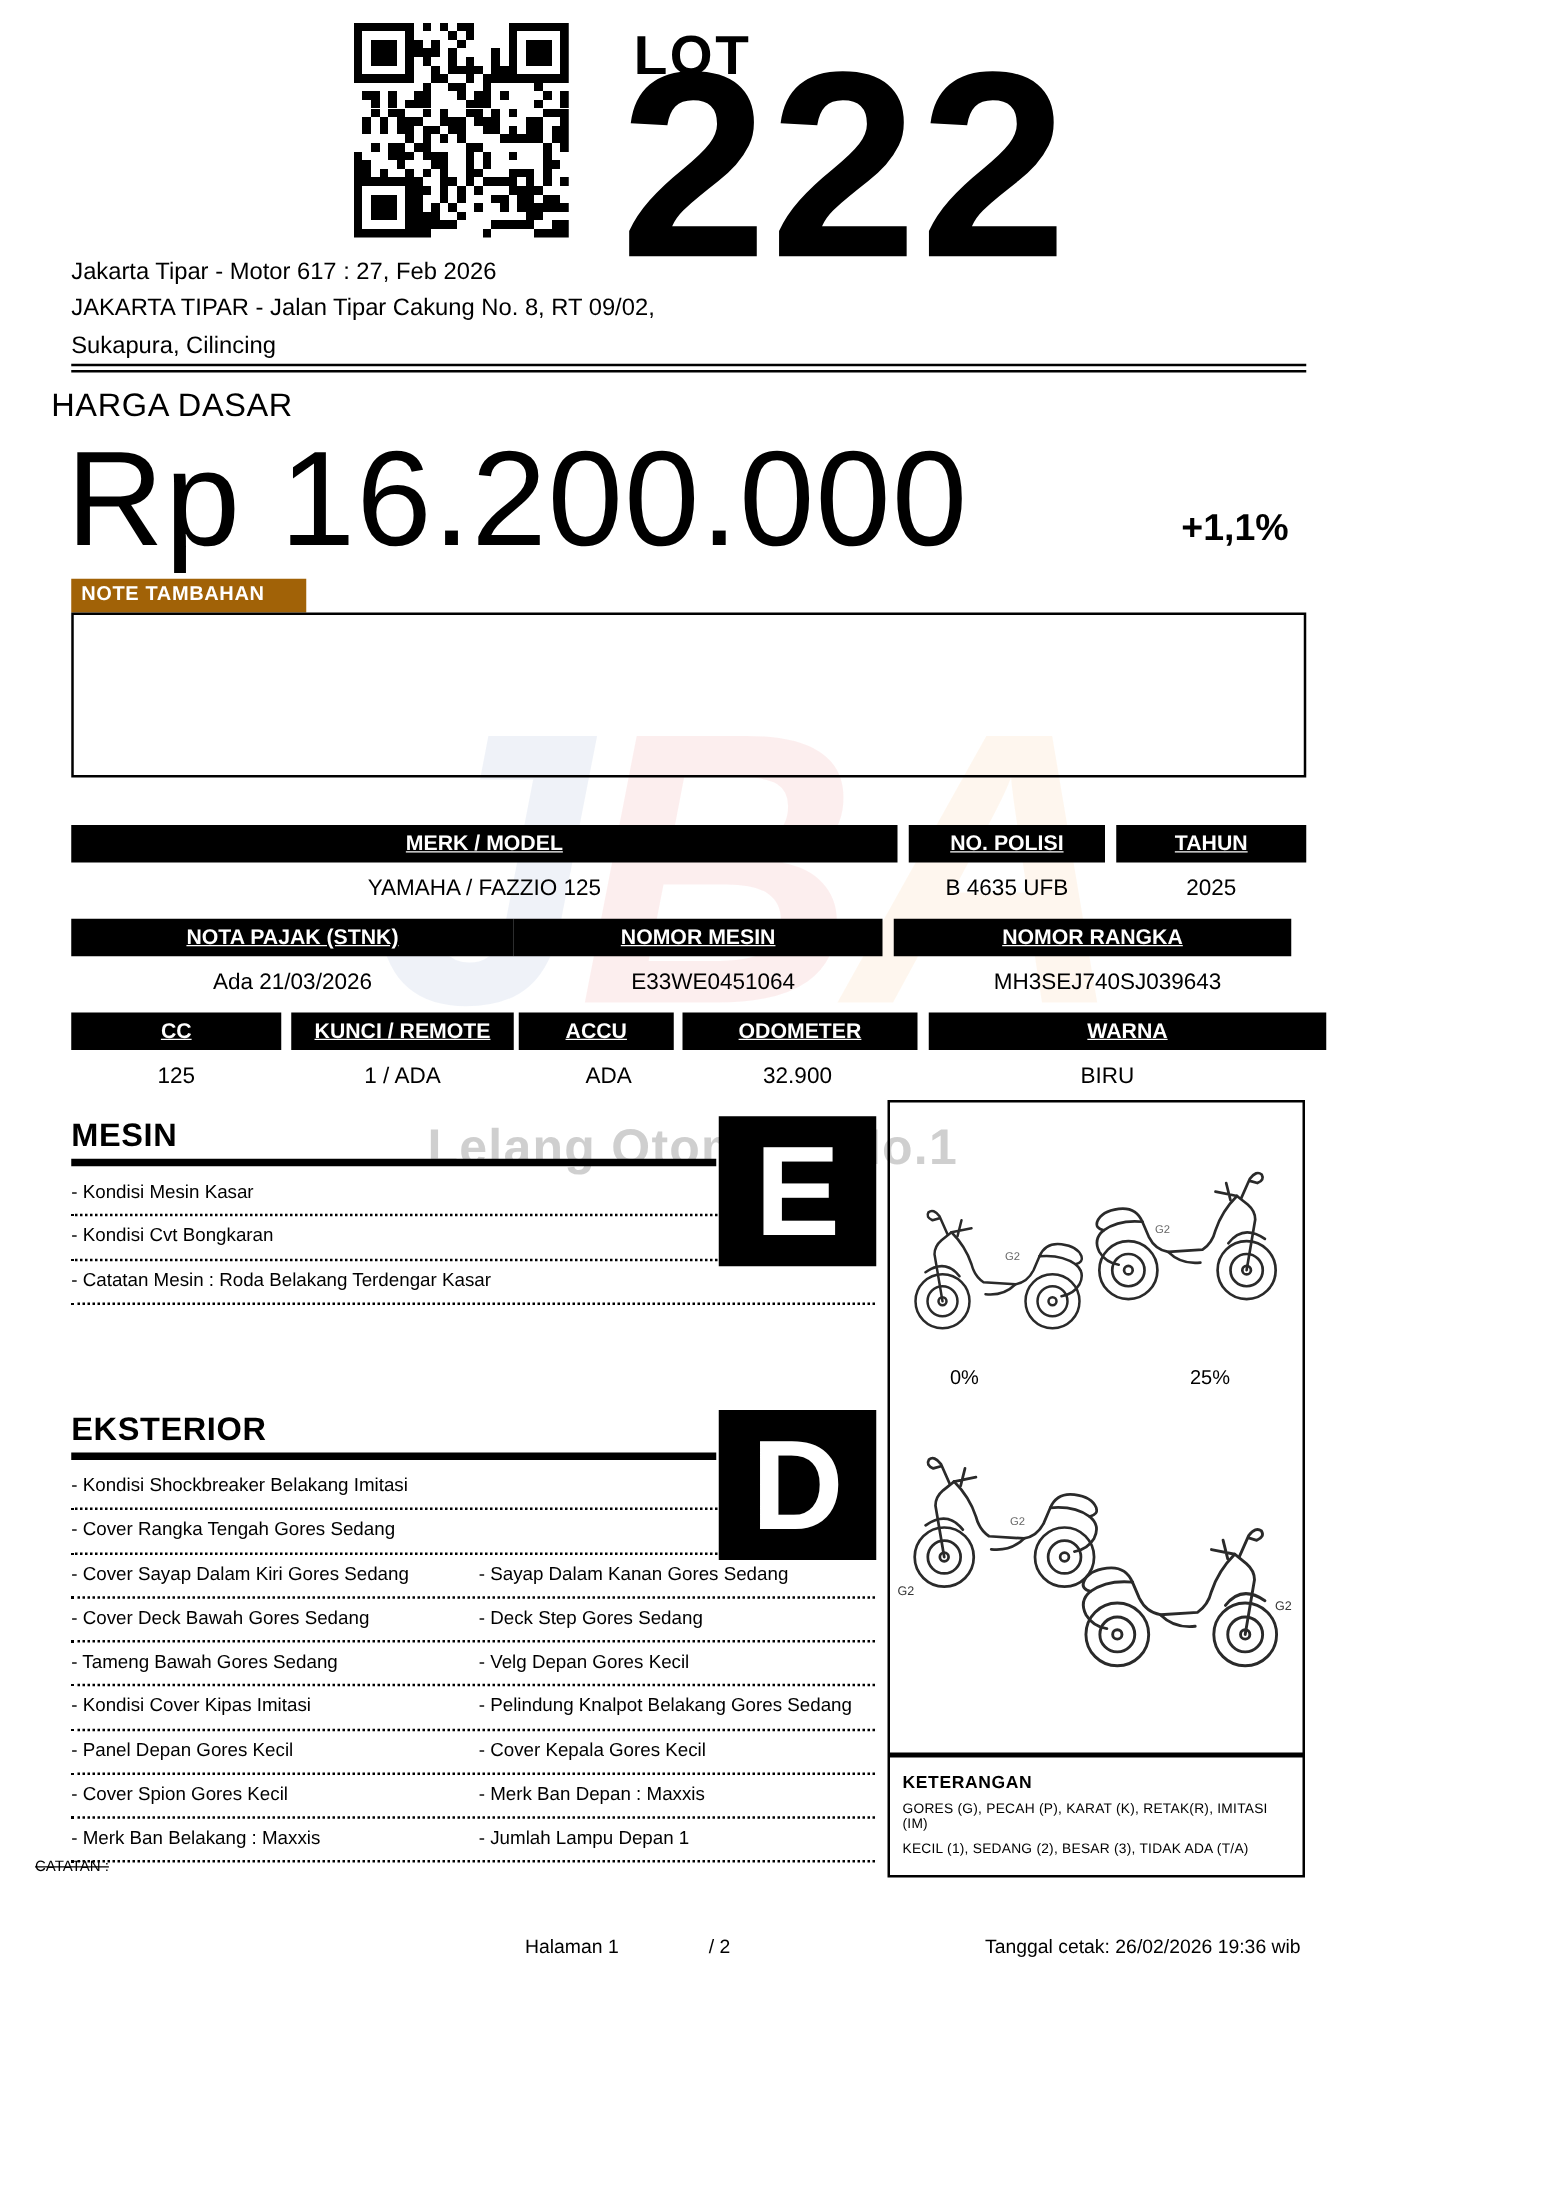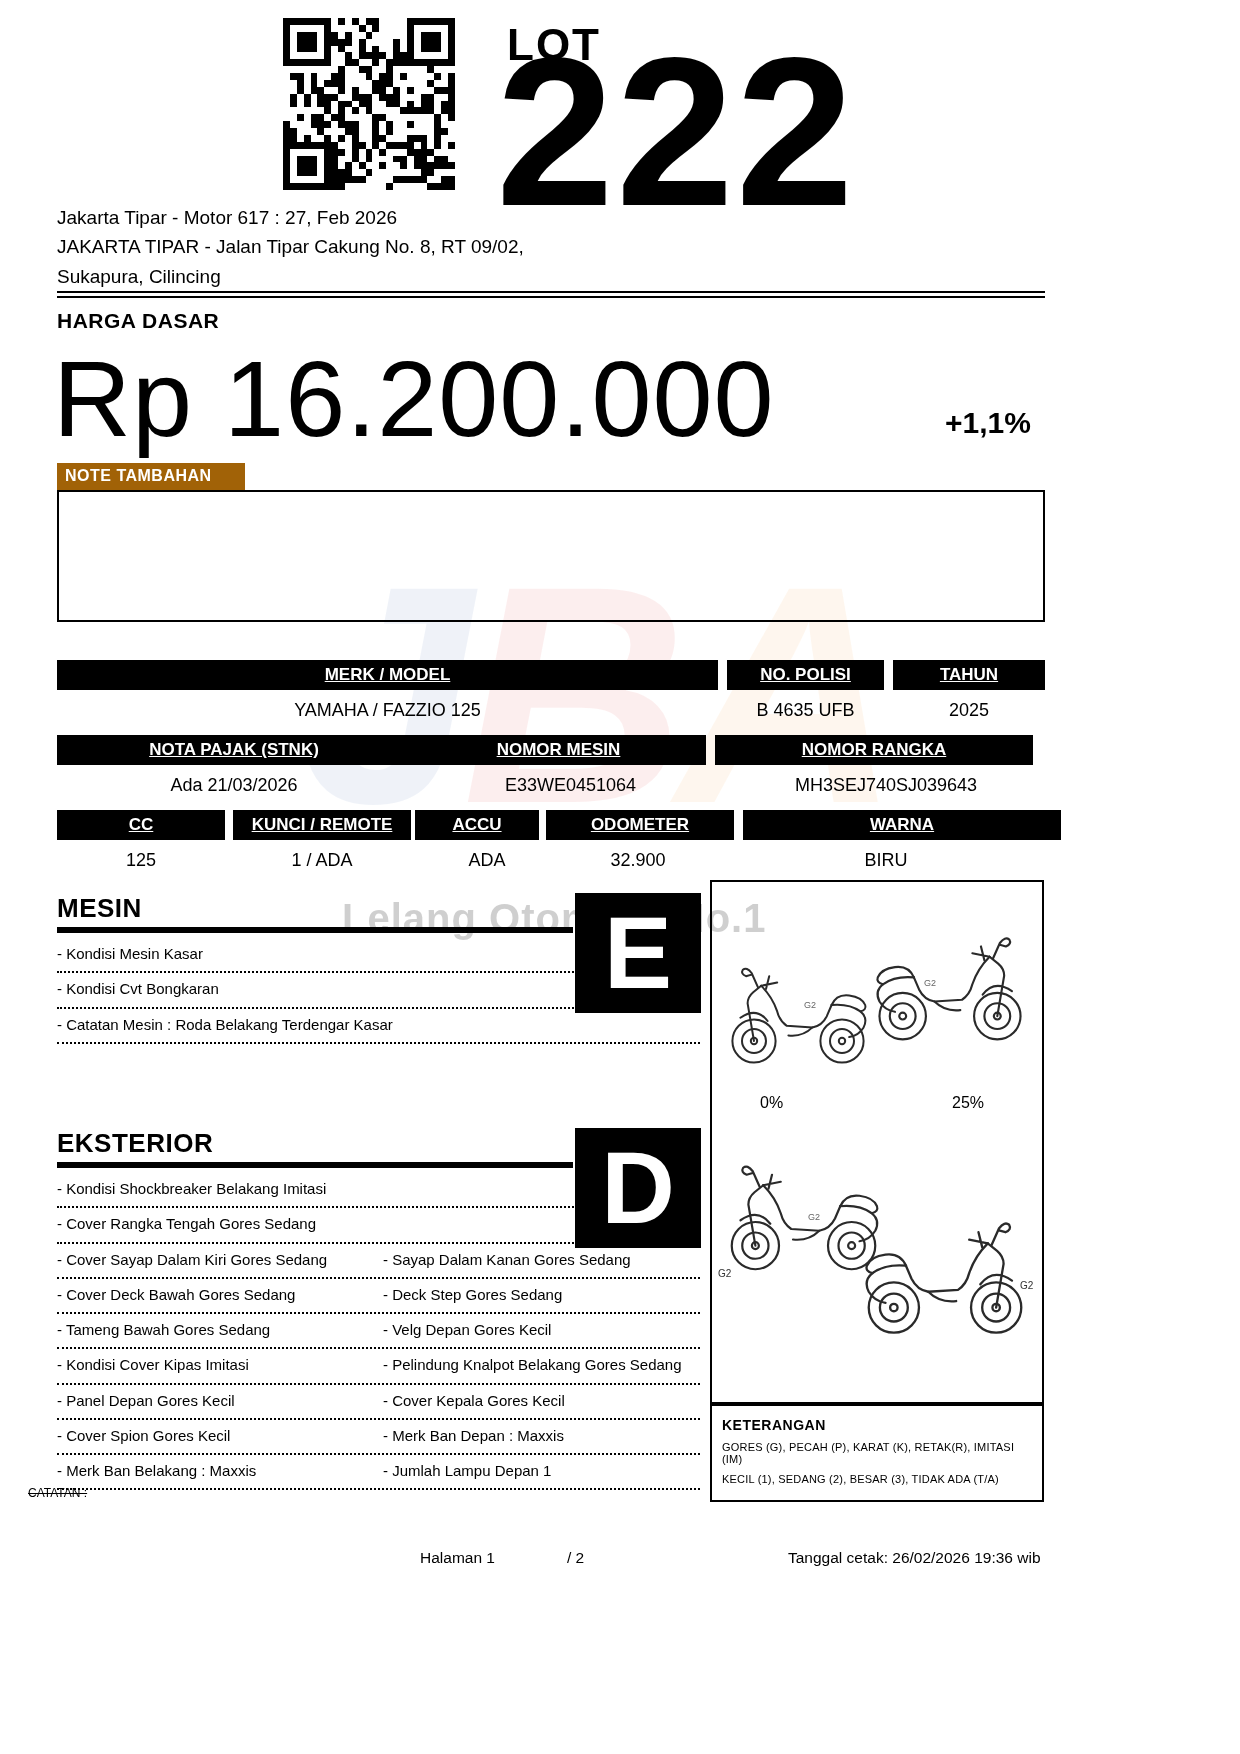--- a/index.html
+++ b/index.html
@@ -14,21 +14,21 @@
                 color: #8f8f8f; opacity: 0.42; letter-spacing: 1px; }
 
   
   .qr { position: absolute; left: 283px; top: 18px; width: 172px; height: 172px; }
   .lot-label { position: absolute; left: 507px; top: 20px; font-size: 44px; font-weight: bold; letter-spacing: 2px; }
   .lot-number { position: absolute; left: 496px; top: 26px; font-size: 212px; font-weight: bold; line-height: 1; letter-spacing: 2px; }
   .hdr { position: absolute; left: 57px; top: 203px; width: 478px; font-size: 19px; line-height: 1.55; }
   .rule-double { position: absolute; left: 57px; top: 291px; width: 988px; height: 7px;
                  border-top: 2px solid #000; border-bottom: 2px solid #000; }
 
-  .harga-label { position: absolute; left: 57px; top: 309px; font-size: 21px; letter-spacing: 0.5px; font-weight: bold; }
+  .harga-label { position: absolute; left: 41px; top: 309px; font-size: 26px; letter-spacing: 0.5px; }
   .price { position: absolute; left: 53px; top: 336px; font-size: 108px; letter-spacing: 1px; }
   .price-change { position: absolute; left: 945px; top: 406px; font-size: 30px; font-weight: bold; }
 
   .note-label { position: absolute; left: 57px; top: 463px; background: #a16207; color: #fff;
                 font-size: 16px; font-weight: bold; padding: 4px 12px 5px 8px; width: 188px; letter-spacing: 0.5px; }
   .note-box { position: absolute; left: 57px; top: 490px; width: 988px; height: 132px; border: 2px solid #000; padding: 8px; font-size: 15px; }
 
   
   .spec { position: absolute; left: 57px; top: 660px; width: 988px; }
   .spec-row { display: flex; }

